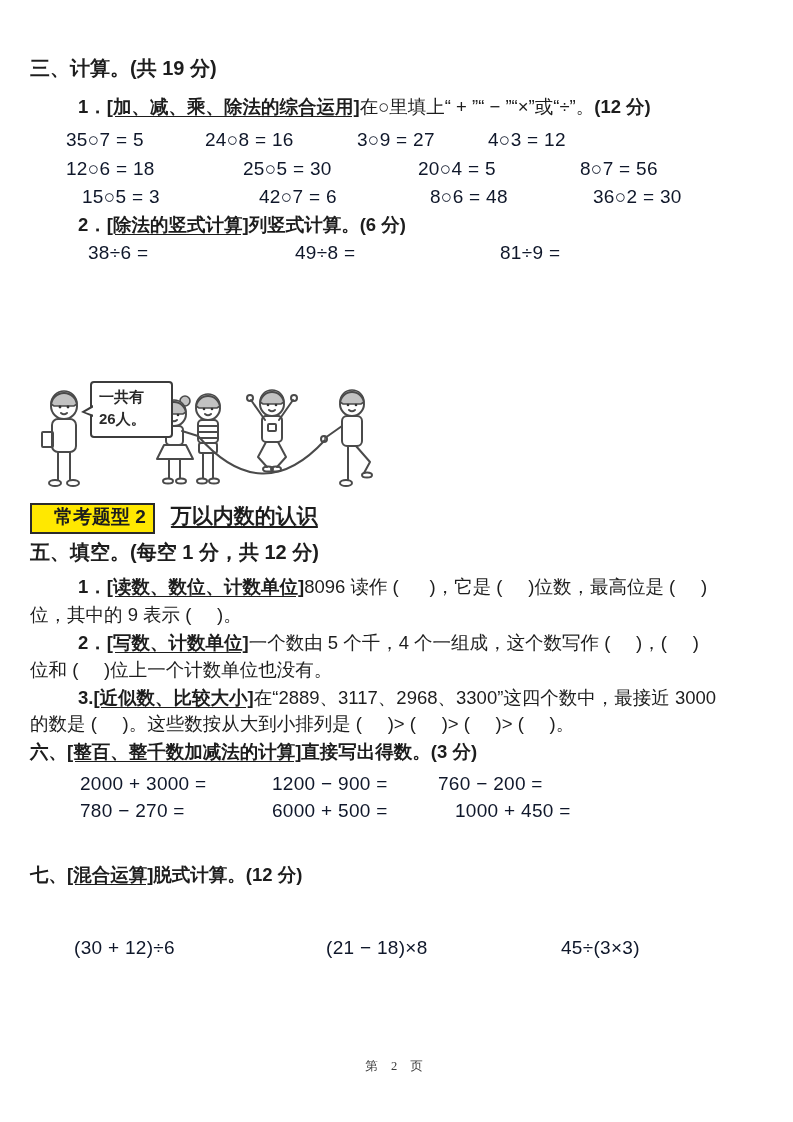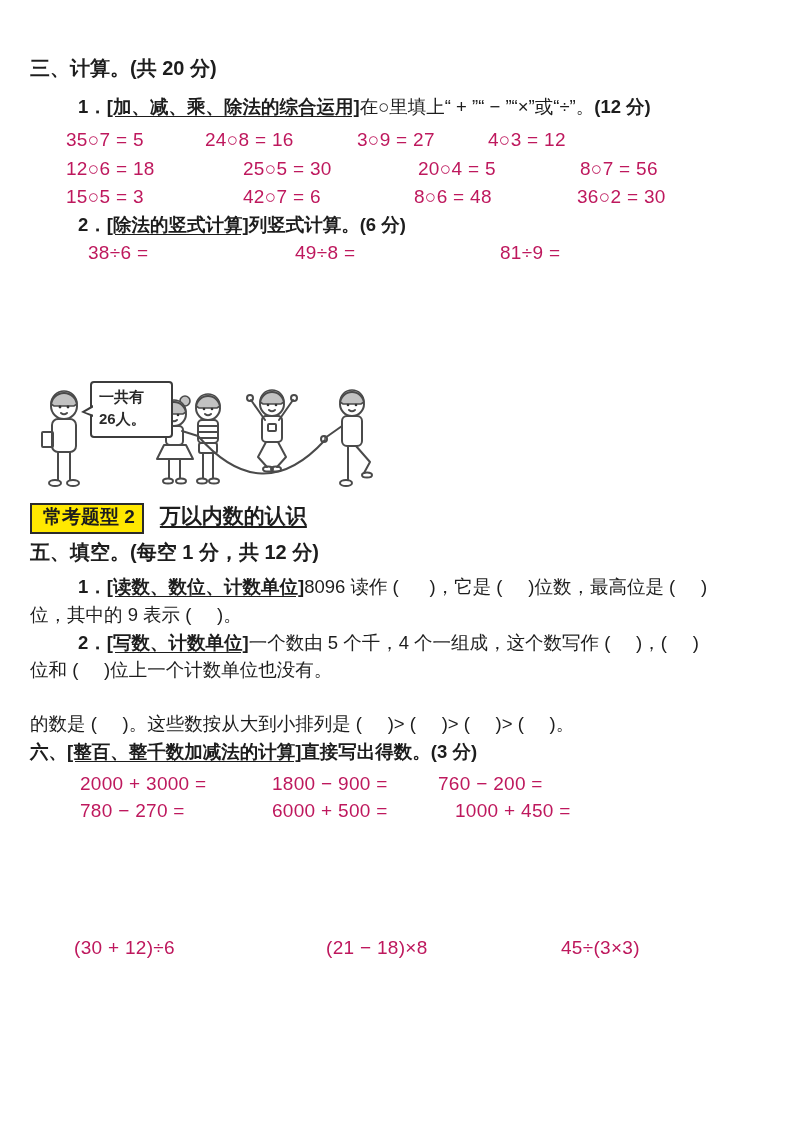--- a/index.html
+++ b/index.html
@@ -7,26 +7,26 @@
     position:relative;width:793px;height:1122px;margin:0 auto;
     background:#fff;overflow:hidden;
     font-family:"Liberation Sans","DejaVu Sans",sans-serif;
     color:#1d1d1d;
   }
   .ln{position:absolute;white-space:pre;line-height:1.25;}
   .h{font-weight:bold;font-size:20px;}
   .it{font-size:18.5px;}
   .b{font-weight:bold;}
   .tag{font-weight:bold;text-decoration:underline;text-underline-offset:3px;margin-top:20px;}
-  .eq{font-size:19px;color:#be185d;font-weight:400;letter-spacing:0.3px;}
+  .eq{font-size:19px;color:#0f172a;font-weight:400;letter-spacing:0.3px;}
   .cell{position:absolute;top:0;white-space:pre;}
   .badge{
     display:inline-block;background:var(--hl,#ffe800);
     border:2px solid #2b2b2b;font-weight:bold;font-size:19px;
-    padding:0 7px 2px 11px;line-height:1.3;
+    padding:0 7px 2px 22px;line-height:1.3;
   }
   .topic{font-weight:bold;text-decoration:underline;text-underline-offset:3px;font-size:21px;margin-left:16px;}
   .bubble{
     position:absolute;left:90px;top:381px;width:72px;height:50px;
     border:2px solid #3c3c3c;border-radius:4px;background:#fff;
     font-size:15px;font-weight:bold;line-height:1.45;padding:3px 0 0 7px;
     white-space:pre-line;color:#2a2a2a;z-index:2;
   }
   .bubble::before{
     content:"";position:absolute;left:-11px;top:22px;
@@ -44,37 +44,37 @@
   }
   svg .s{stroke:#4a4a4a;stroke-width:2;fill:none;stroke-linecap:round;stroke-linejoin:round;}
   svg .hair{fill:#c2c2c2;stroke:#4a4a4a;stroke-width:1.6;}
   svg .dot{fill:#333;stroke:none;}
 </style>
 </head>
 <body>
 
 <div class="page">
 
-  <div class="ln h" style="top:56px;left:30px">三、计算。(共 20 分)</div>
+  <div class="ln h" style="top:56px;left:30px">三、计算。(共 19 分)</div>
 
   <div class="ln it" style="top:95px;left:78px"><span class="b">1．</span><span class="tag">[加、减、乘、除法的综合运用]</span><span>在○里填上“ + ”“ − ”“×”或“÷”。</span><span class="b">(12 分)</span></div>
 
   <div class="ln" style="top:128px;left:0;width:793px;height:26px">
     <span class="cell eq" style="left:66px">35○7 = 5</span>
     <span class="cell eq" style="left:205px">24○8 = 16</span>
     <span class="cell eq" style="left:357px">3○9 = 27</span>
     <span class="cell eq" style="left:488px">4○3 = 12</span>
   </div>
   <div class="ln" style="top:157px;left:0;width:669px;height:26px">
     <span class="cell eq" style="left:66px">12○6 = 18</span>
     <span class="cell eq" style="left:243px">25○5 = 30</span>
     <span class="cell eq" style="left:418px">20○4 = 5</span>
     <span class="cell eq" style="left:580px">8○7 = 56</span>
   </div>
-  <div class="ln" style="top:185px;left:0;width:645px;height:26px">
+  <div class="ln" style="top:185px;left:16px;width:645px;height:26px">
     <span class="cell eq" style="left:66px">15○5 = 3</span>
     <span class="cell eq" style="left:243px">42○7 = 6</span>
     <span class="cell eq" style="left:414px">8○6 = 48</span>
     <span class="cell eq" style="left:577px">36○2 = 30</span>
   </div>
 
   <div class="ln it" style="top:213px;left:78px"><span class="b">2．</span><span class="tag">[除法的竖式计算]</span><span class="b">列竖式计算。</span><span class="b">(6 分)</span></div>
 
   <div class="ln" style="top:241px;left:0;width:793px;height:26px">
     <span class="cell eq" style="left:88px">38÷6 =</span>
@@ -166,37 +166,40 @@
   <div class="ln" style="top:503px;left:30px"><span class="badge">常考题型 2</span><span class="topic">万以内数的认识</span></div>
 
   <div class="ln h" style="top:540px;left:30px">五、填空。(每空 1 分，共 12 分)</div>
 
   <div class="ln it" style="top:575px;left:78px"><span class="b">1．</span><span class="tag">[读数、数位、计数单位]</span><span>8096 读作 (      )，它是 (     )位数，最高位是 (     )</span></div>
   <div class="ln it" style="top:603px;left:30px">位，其中的 9 表示 (     )。</div>
 
   <div class="ln it" style="top:631px;left:78px"><span class="b">2．</span><span class="tag">[写数、计数单位]</span><span>一个数由 5 个千，4 个一组成，这个数写作 (     )，(     )</span></div>
   <div class="ln it" style="top:658px;left:30px">位和 (     )位上一个计数单位也没有。</div>
 
+  <div class="ln it" style="top:686px;left:78px"><span class="b">3.</span><span class="tag">[近似数、比较大小]</span><span>在“2889、3117、2968、3300”这四个数中，最接近 3000</span></div>
   <div class="ln it" style="top:712px;left:30px">的数是 (     )。这些数按从大到小排列是 (     )&gt; (     )&gt; (     )&gt; (     )。</div>
 
   <div class="ln it" style="top:740px;left:30px"><span class="b">六、</span><span class="tag">[整百、整千数加减法的计算]</span><span class="b">直接写出得数。</span><span class="b">(3 分)</span></div>
 
   <div class="ln" style="top:772px;left:0;width:793px;height:26px">
     <span class="cell eq" style="left:80px">2000 + 3000 =</span>
-    <span class="cell eq" style="left:272px">1800 − 900 =</span>
+    <span class="cell eq" style="left:272px">1200 − 900 =</span>
     <span class="cell eq" style="left:438px">760 − 200 =</span>
   </div>
   <div class="ln" style="top:799px;left:0;width:793px;height:26px">
     <span class="cell eq" style="left:80px">780 − 270 =</span>
     <span class="cell eq" style="left:272px">6000 + 500 =</span>
     <span class="cell eq" style="left:455px">1000 + 450 =</span>
   </div>
 
 
+  <div class="ln it" style="top:863px;left:30px"><span class="b">七、</span><span class="tag">[混合运算]</span><span class="b">脱式计算。</span><span class="b">(12 分)</span></div>
 
   <div class="ln" style="top:936px;left:0;width:793px;height:26px">
     <span class="cell eq" style="left:74px">(30 + 12)÷6</span>
     <span class="cell eq" style="left:326px">(21 − 18)×8</span>
     <span class="cell eq" style="left:561px">45÷(3×3)</span>
   </div>
 
+  <div class="footer">第 2 页</div>
 
 </div>
 
 </body></html>

